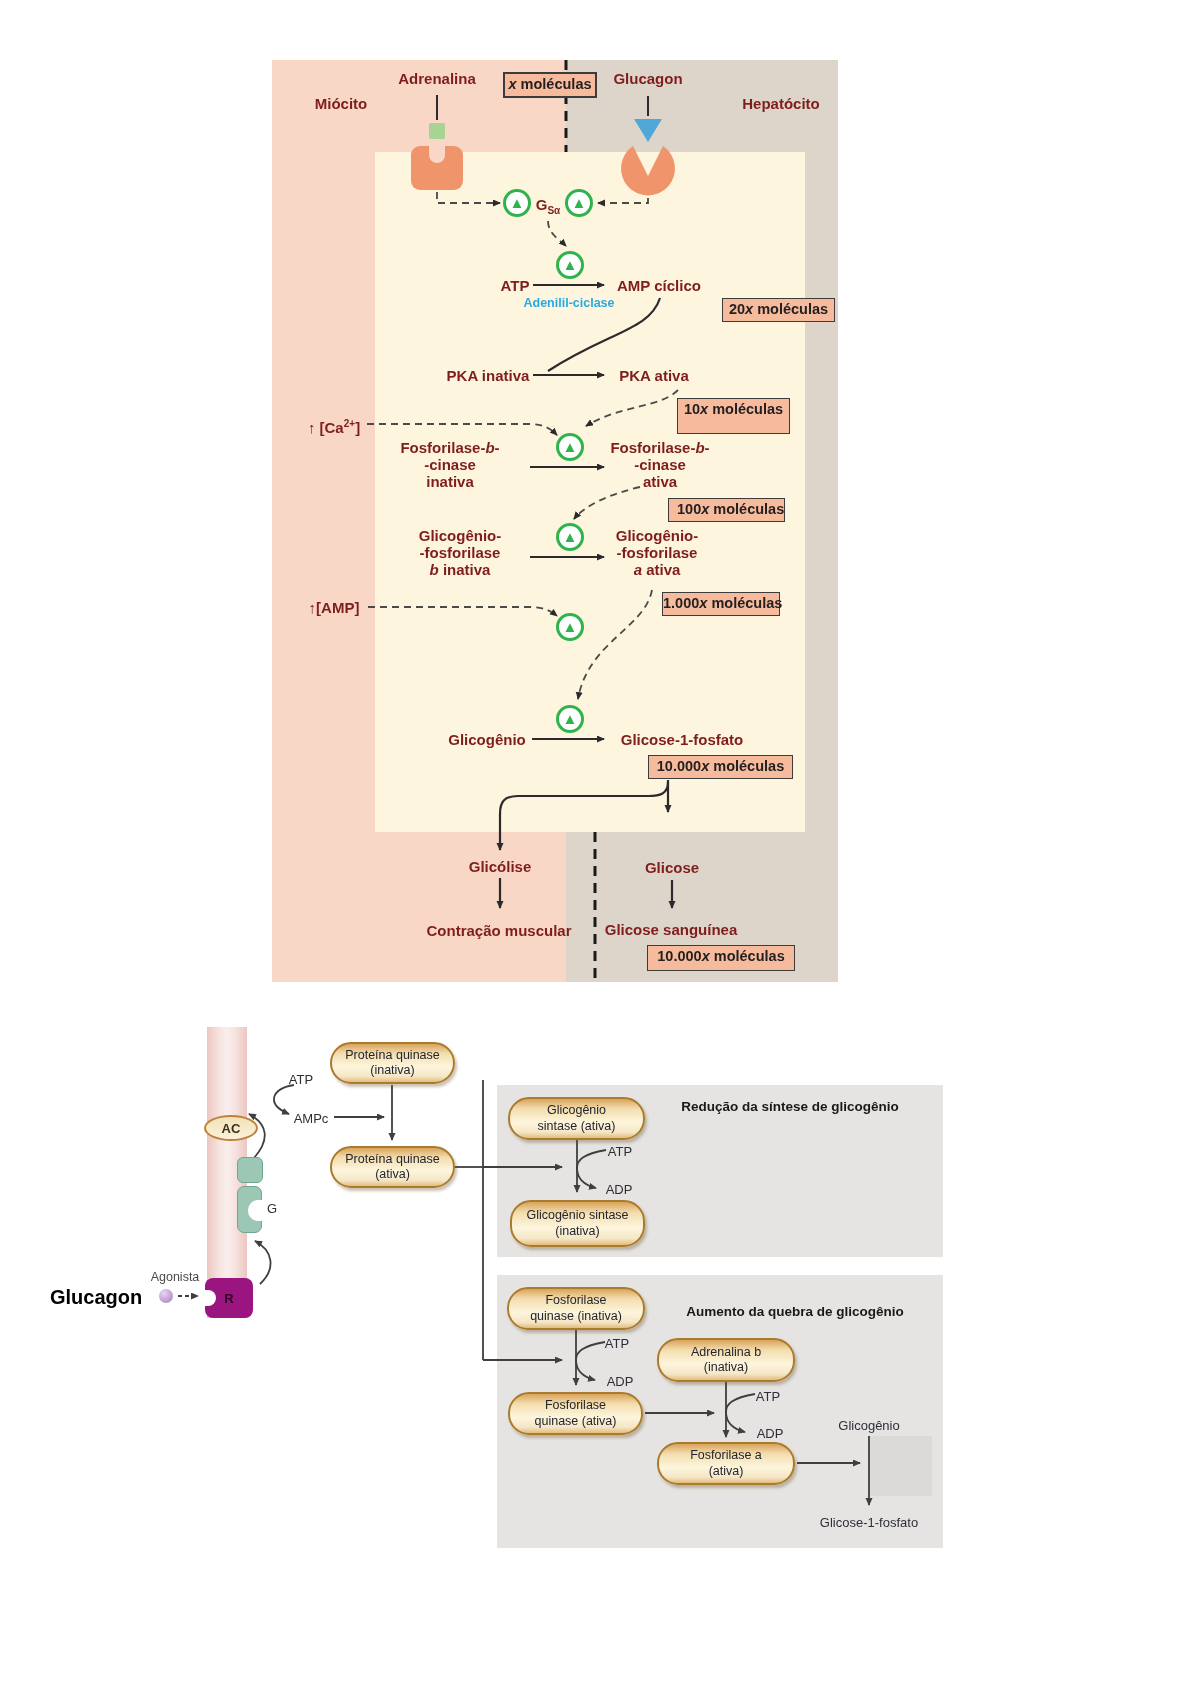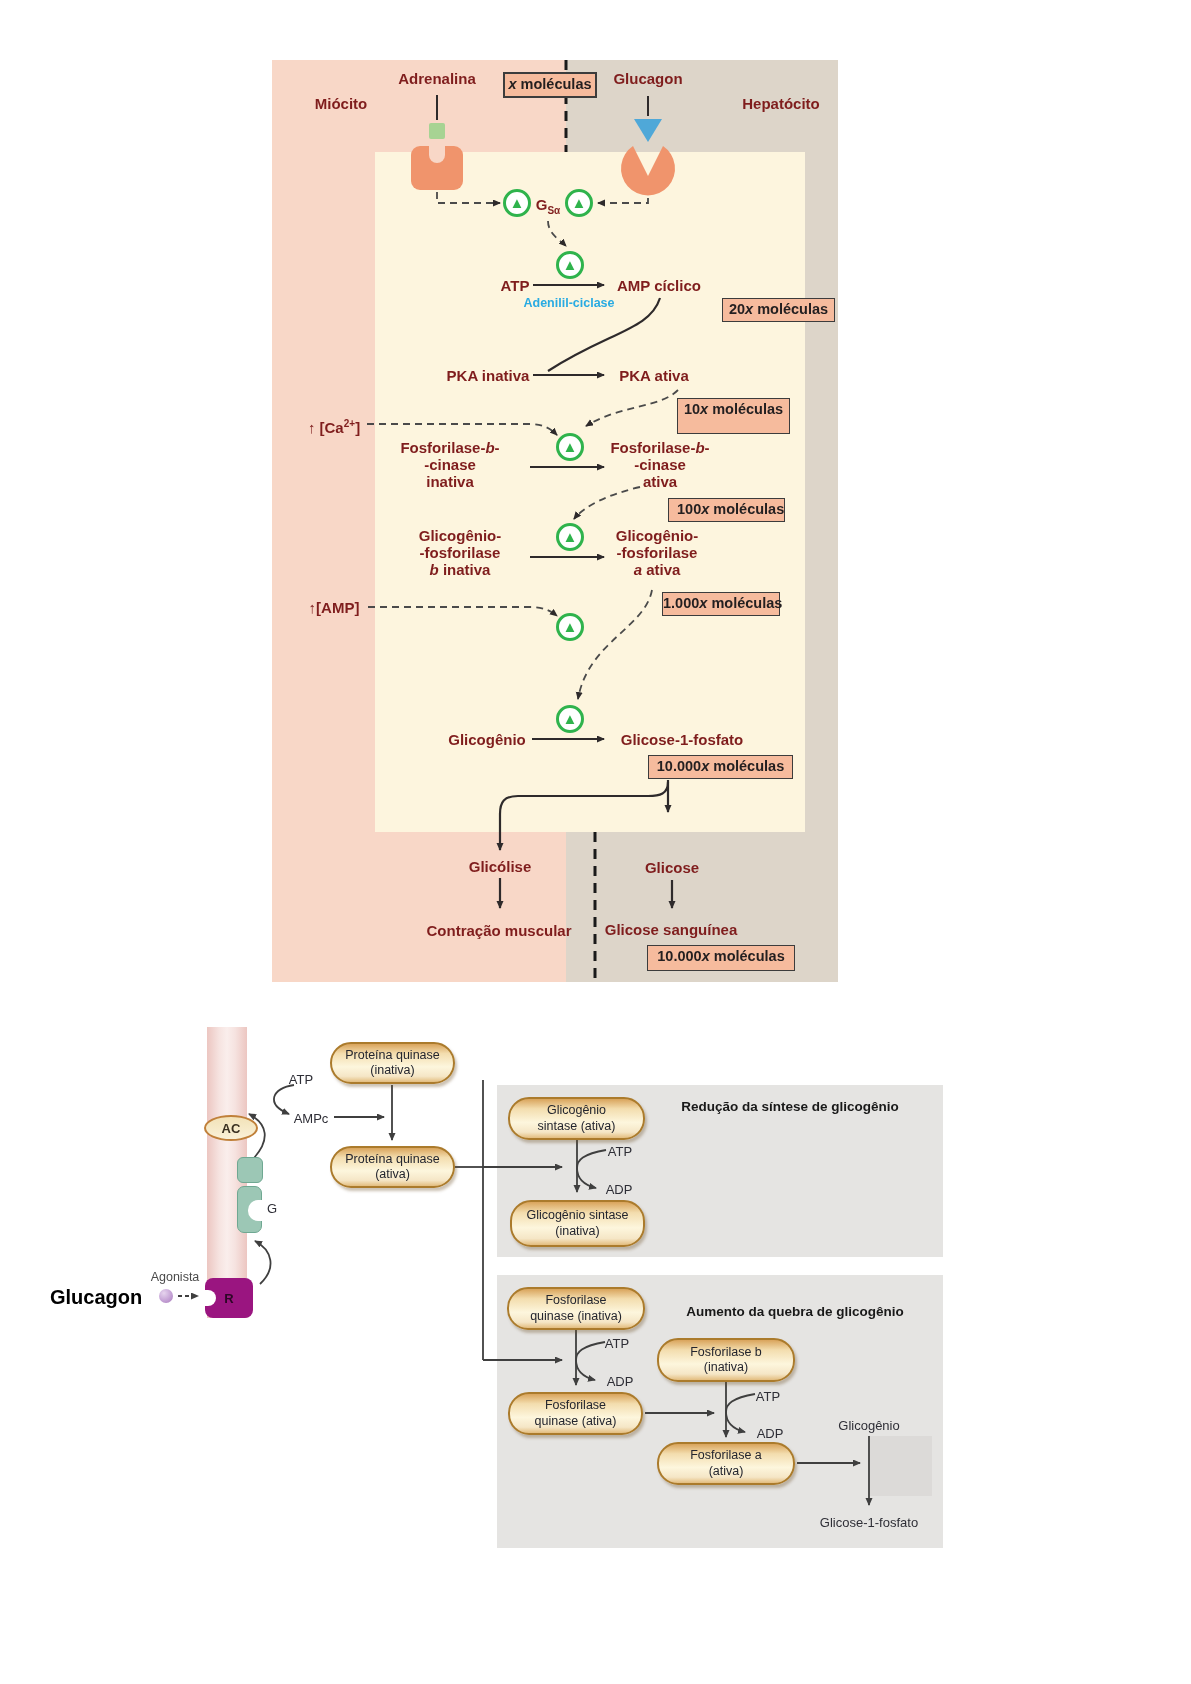--- a/index.html
+++ b/index.html
@@ -234,21 +234,21 @@
   </div>
   <div class="pill" style="left:507px;top:1287px;width:138px;height:43px;">
     <div>Fosforilase</div>
       <div>quinase (inativa)</div>
   </div>
   <div class="pill" style="left:508px;top:1392px;width:135px;height:43px;">
     <div>Fosforilase</div>
       <div>quinase (ativa)</div>
   </div>
   <div class="pill" style="left:657px;top:1338px;width:138px;height:44px;">
-    <div>Fosforilase b</div>
+    <div>Adrenalina b</div>
       <div>(inativa)</div>
   </div>
   <div class="pill" style="left:657px;top:1442px;width:138px;height:43px;">
     <div>Fosforilase a</div>
       <div>(ativa)</div>
   </div>
 
   <div class="d2lbl hdr" style="left:790px;top:1099px;">Redução da síntese de glicogênio</div>
   <div class="d2lbl hdr" style="left:795px;top:1304px;">Aumento da quebra de glicogênio</div>
   <div class="d2lbl" style="left:620px;top:1144px;">ATP</div>

